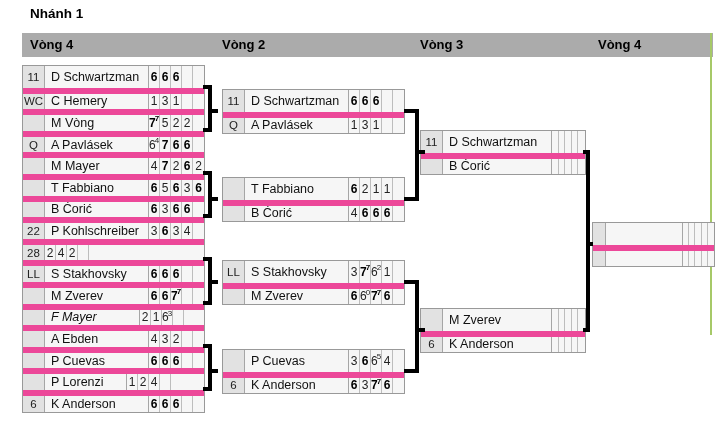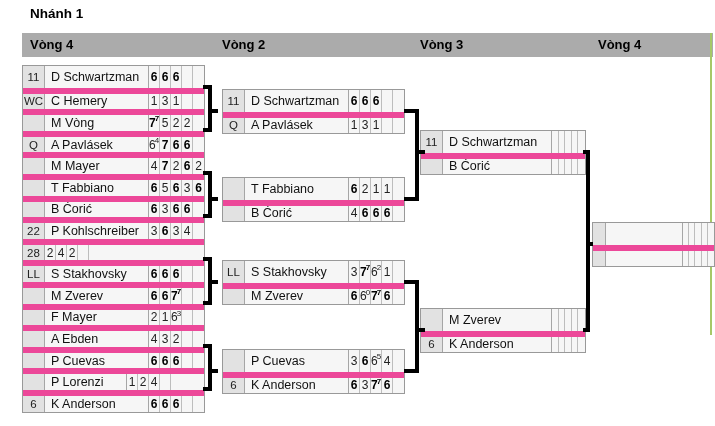--- a/index.html
+++ b/index.html
@@ -215,21 +215,21 @@
         </div>
         <div class="cell score" style="width: 11px;">
           <span class="b">7</span>
           <span class="sup b">7</span>
         </div>
         <div class="cell score" style="width: 11px;"></div>
         <div class="cell score last" style="width: 11px;"></div>
       </div>
       <div class="row">
         <div class="cell seed" style="width: 22px;"></div>
-        <div class="cell name" style="width: 104px;">F Mayer</div>
+        <div class="cell name" style="width: 95px; font-style: italic;">F Mayer</div>
         <div class="cell score" style="width: 11px;">
           <span>2</span>
         </div>
         <div class="cell score" style="width: 11px;">
           <span>1</span>
         </div>
         <div class="cell score" style="width: 11px;">
           <span>6</span>
           <span class="sup">3</span>
         </div>

